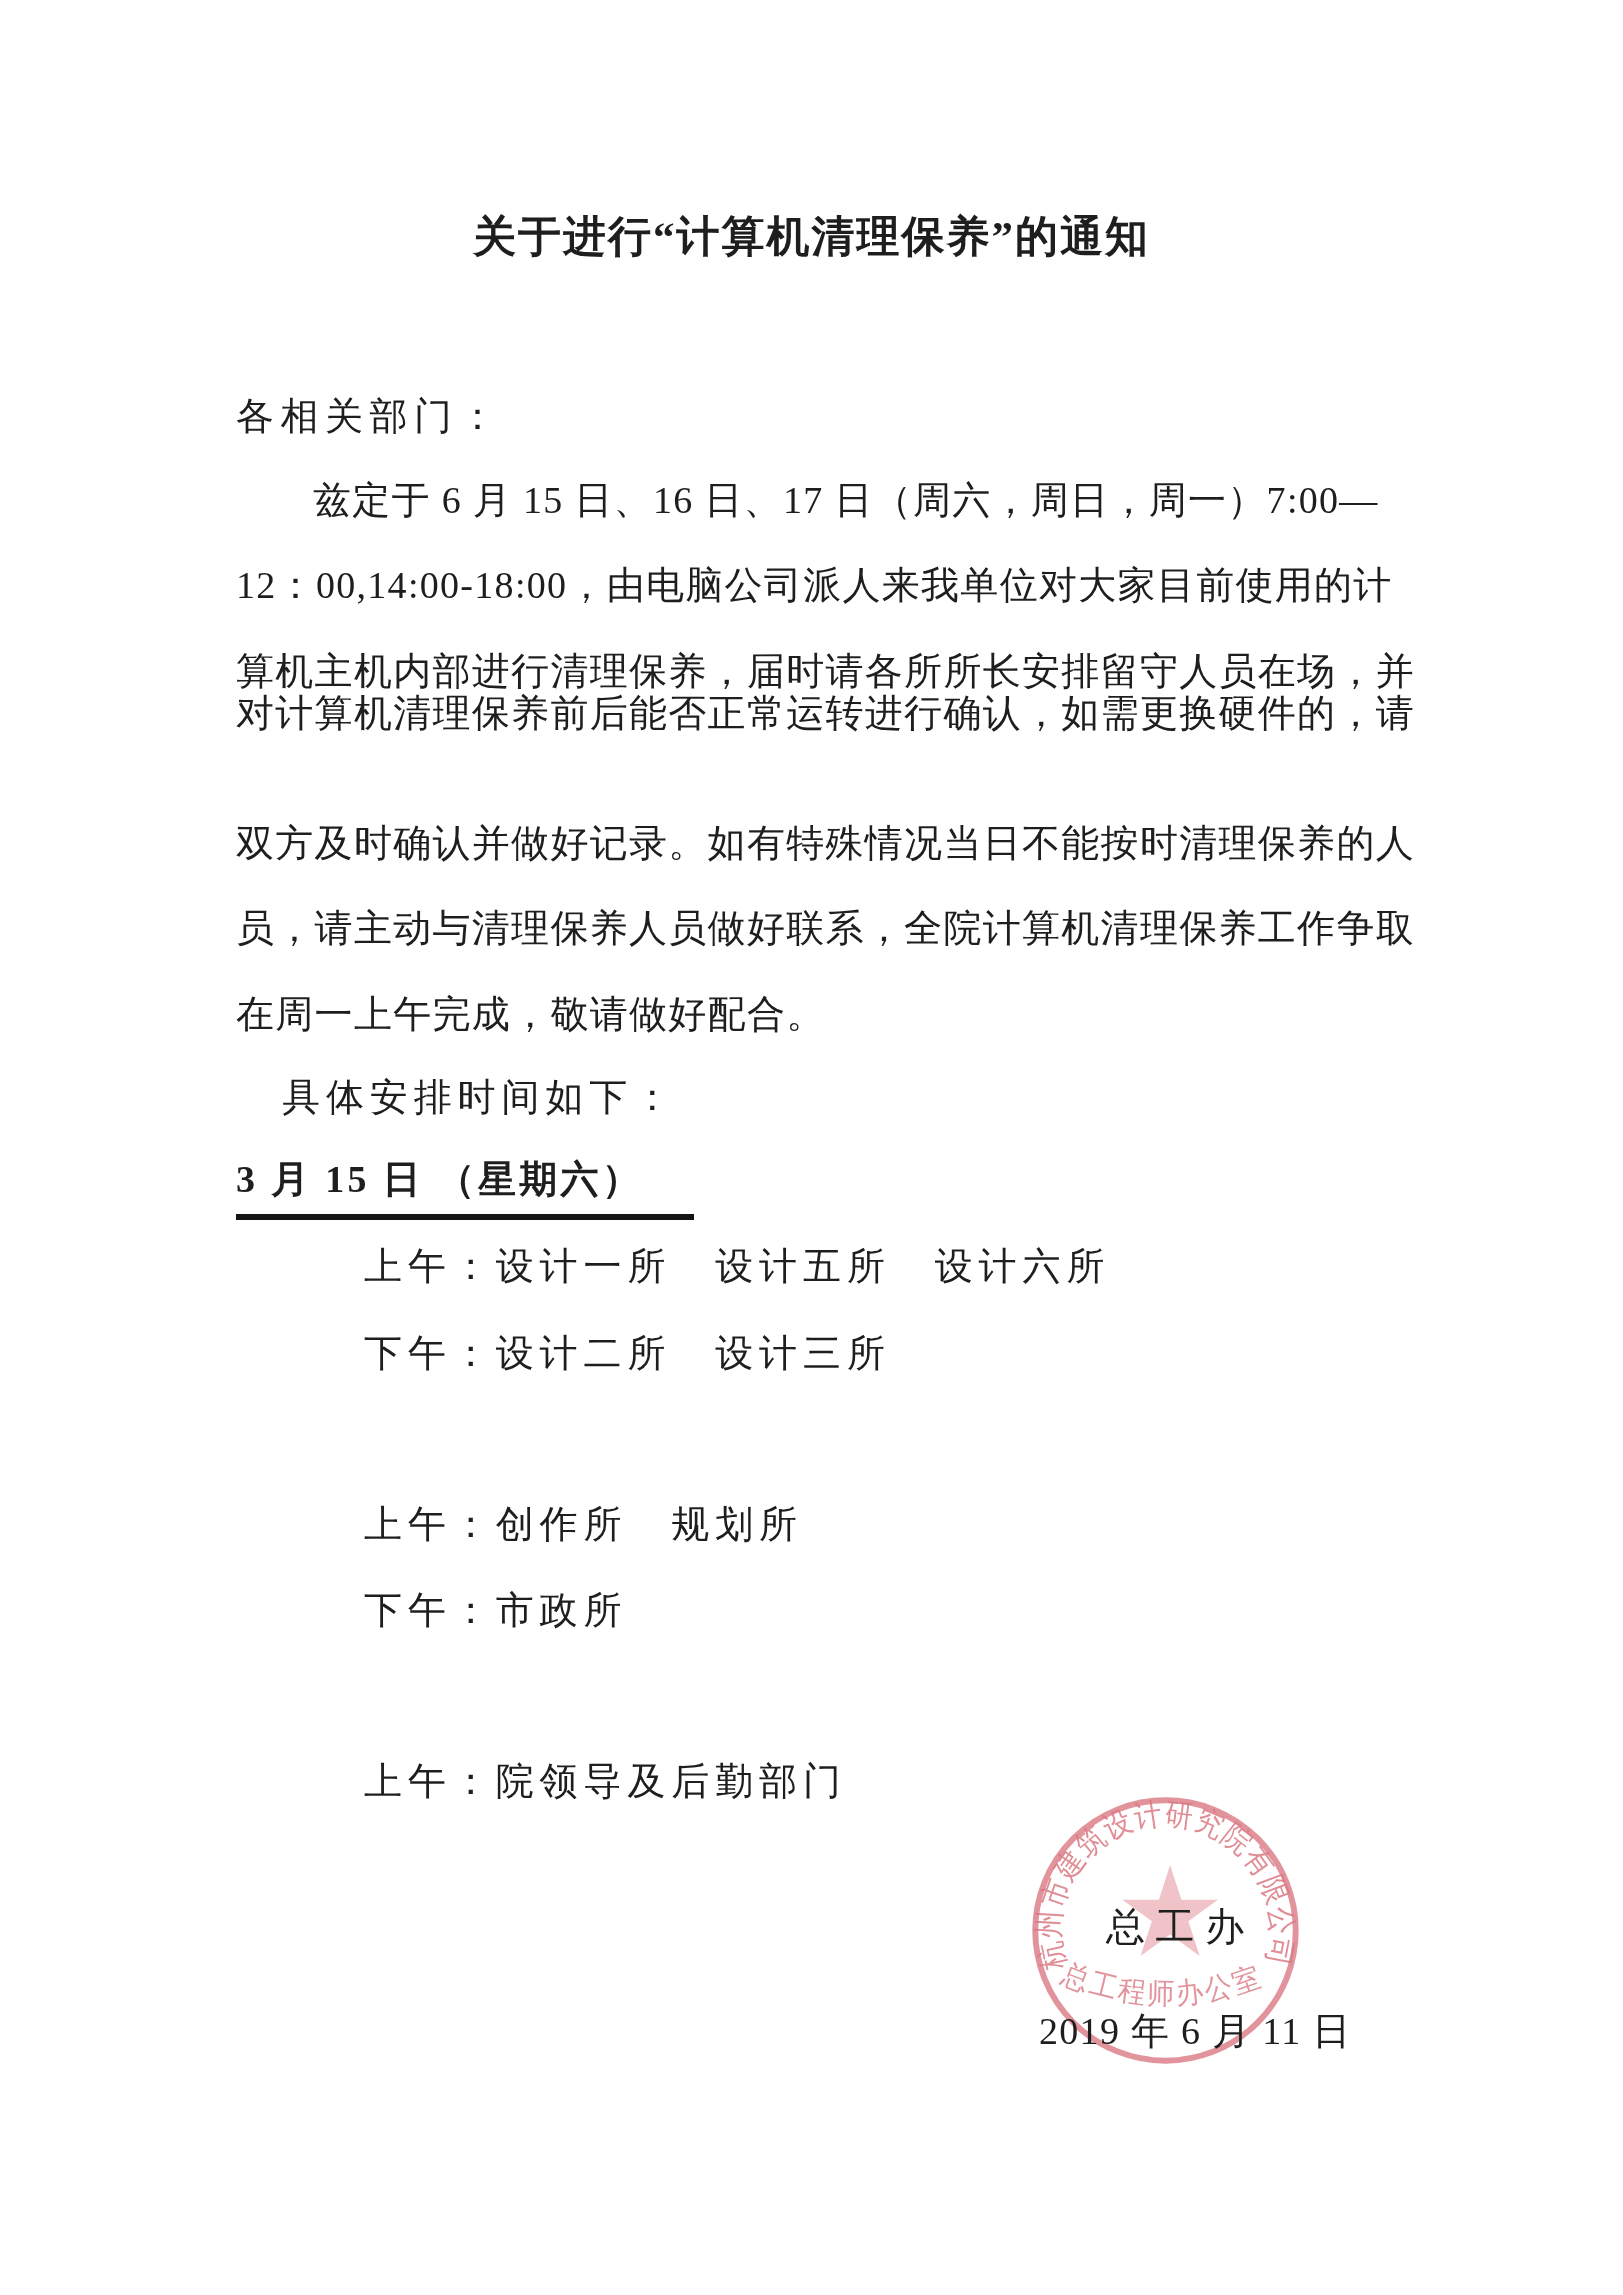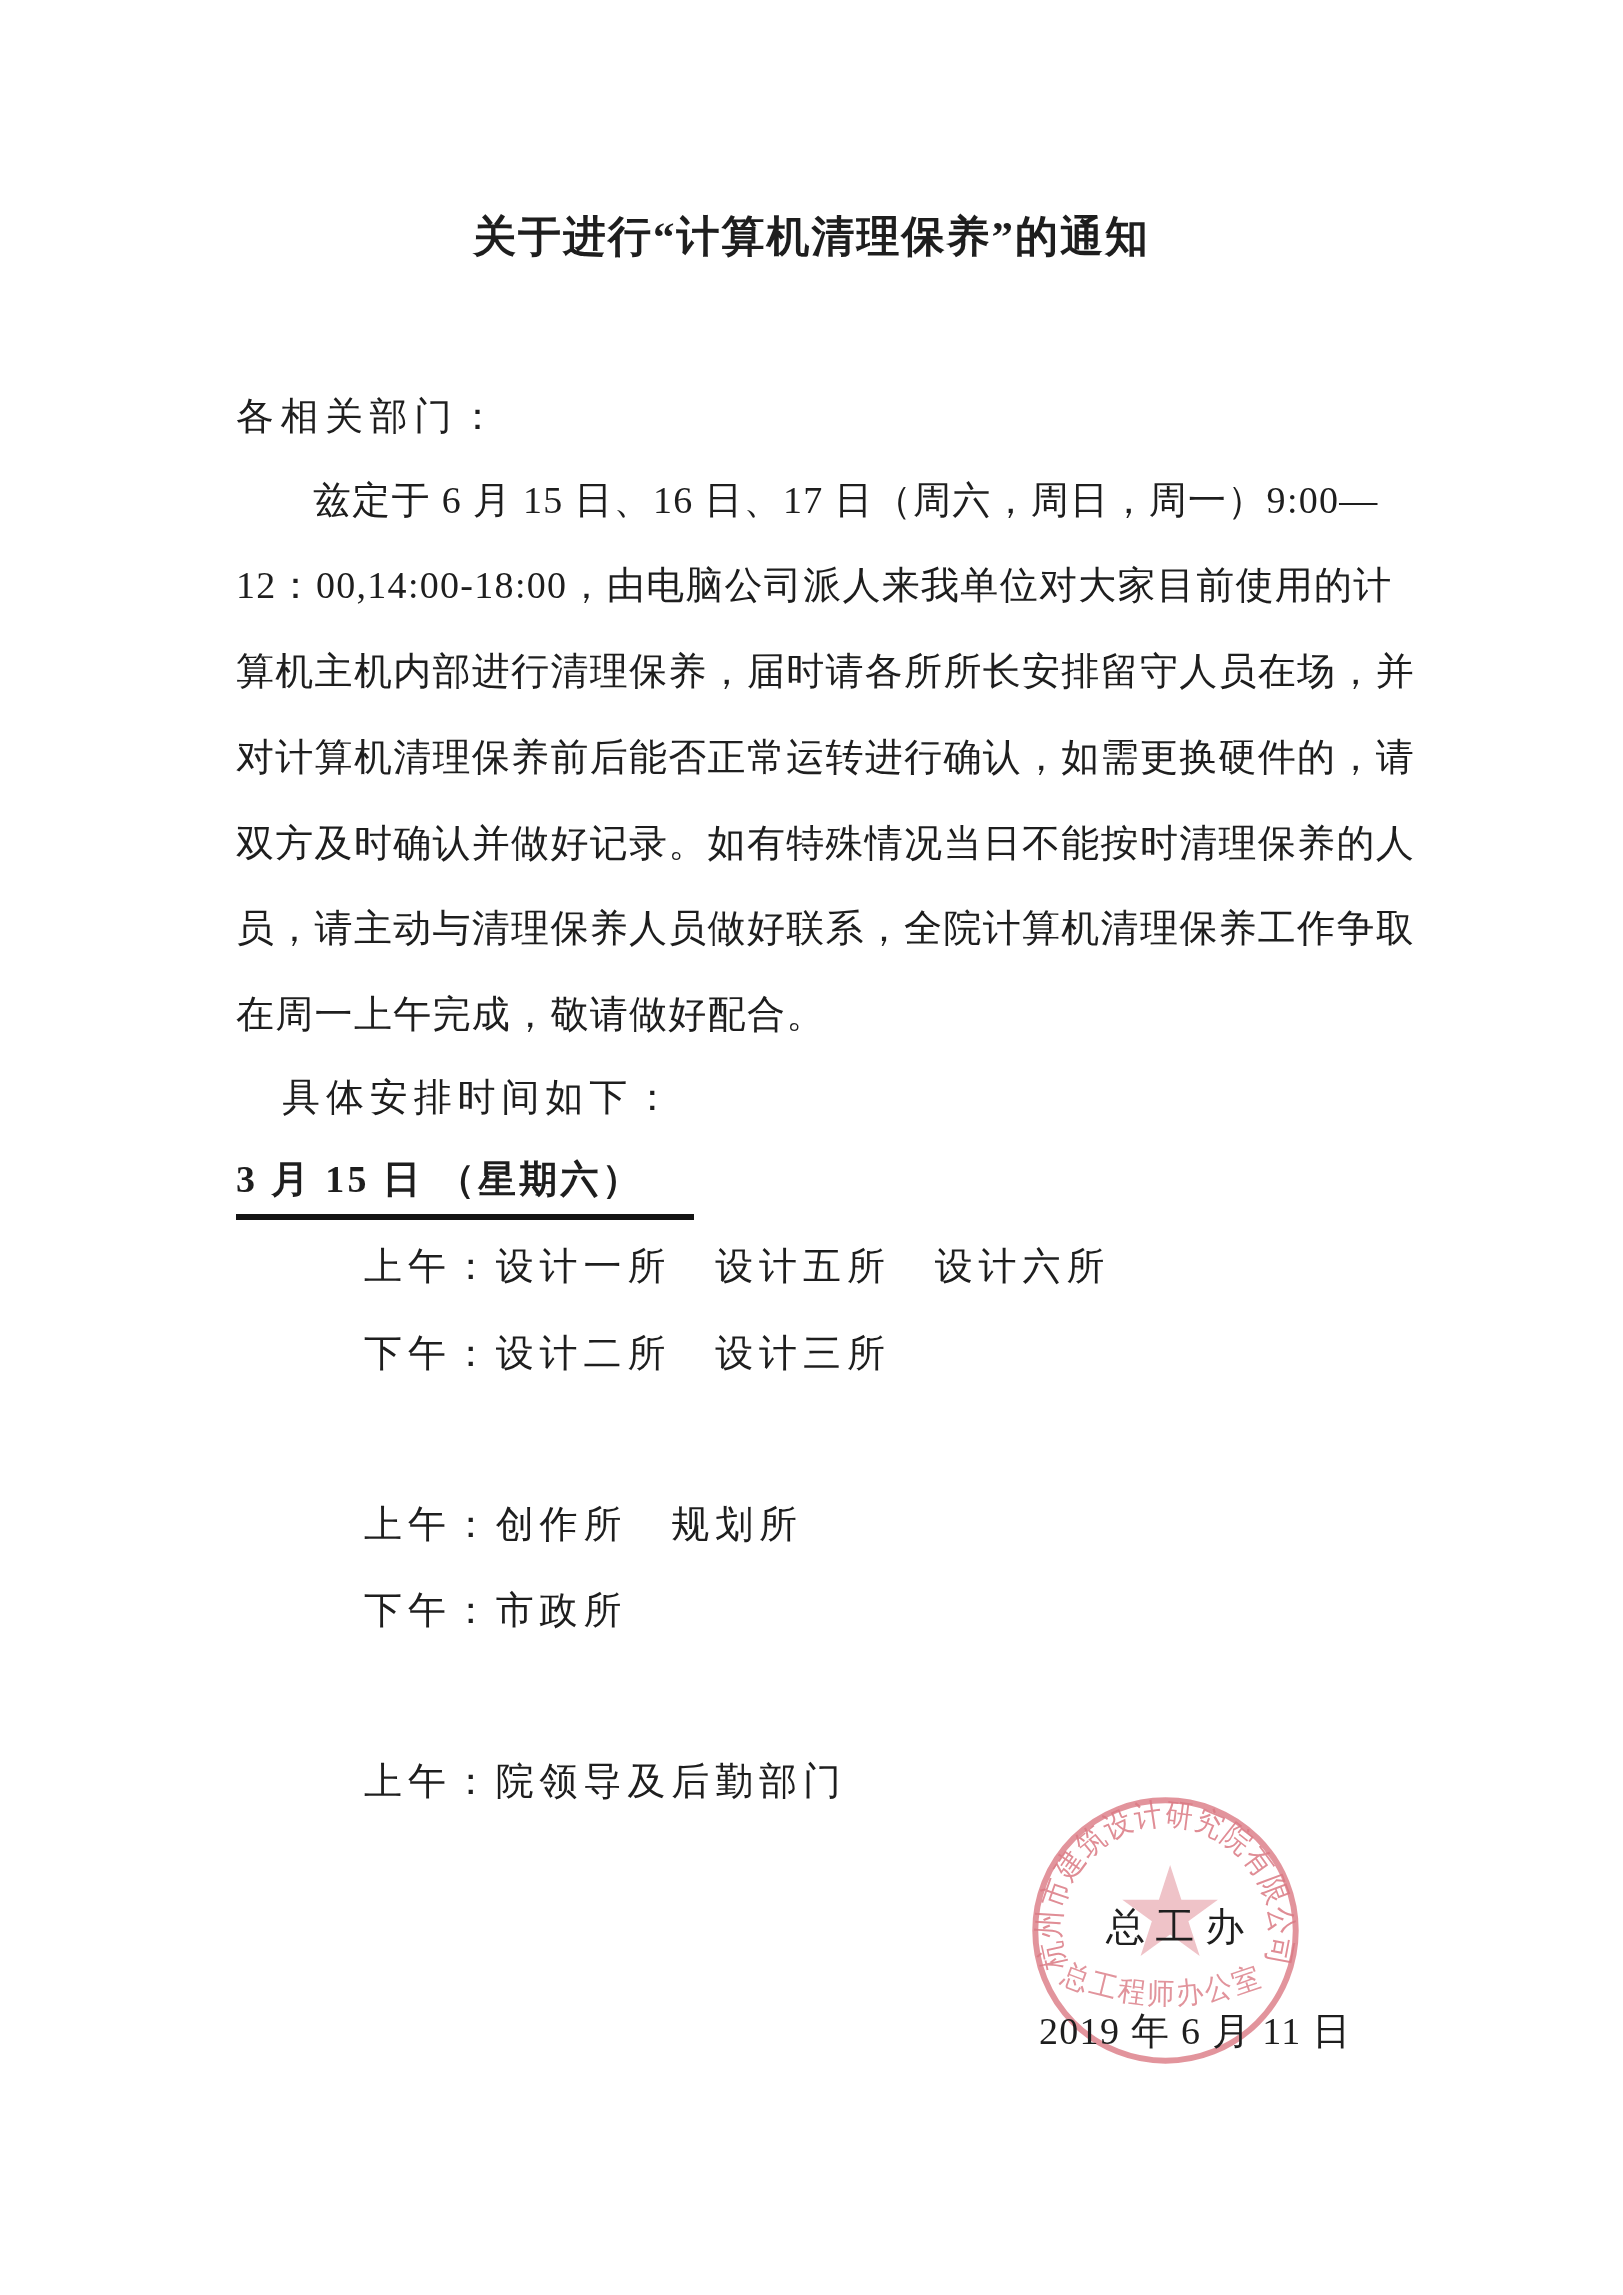--- a/index.html
+++ b/index.html
@@ -67,24 +67,24 @@
 </style>
 </head>
 <body>
 
 <div class="page">
 
   <div class="abs title">关于进行“计算机清理保养”的通知</div>
 
   <div class="abs salutation">各相关部门：</div>
 
-  <div class="abs bodyline indent" style="top:475px">兹定于 6 月 15 日、16 日、17 日（周六，周日，周一）9:00—</div>
+  <div class="abs bodyline indent" style="top:475px">兹定于 6 月 15 日、16 日、17 日（周六，周日，周一）7:00—</div>
   <div class="abs bodyline" style="top:560px">12：00,14:00-18:00，由电脑公司派人来我单位对大家目前使用的计</div>
   <div class="abs bodyline" style="top:646px">算机主机内部进行清理保养，届时请各所所长安排留守人员在场，并</div>
-  <div class="abs bodyline" style="top:732px">对计算机清理保养前后能否正常运转进行确认，如需更换硬件的，请</div>
+  <div class="abs bodyline" style="top:688px">对计算机清理保养前后能否正常运转进行确认，如需更换硬件的，请</div>
   <div class="abs bodyline" style="top:818px">双方及时确认并做好记录。如有特殊情况当日不能按时清理保养的人</div>
   <div class="abs bodyline" style="top:903px">员，请主动与清理保养人员做好联系，全院计算机清理保养工作争取</div>
   <div class="abs bodyline" style="top:989px">在周一上午完成，敬请做好配合。</div>
 
   <div class="abs intro">具体安排时间如下：</div>
 
   <div class="abs dateheading" style="top:1154px">
     <span class="u" style="min-width:458px">3 月 15 日 （星期六）</span>
   </div>
   <div class="abs schedline" style="top:1241px">上午：设计一所　设计五所　设计六所</div>

